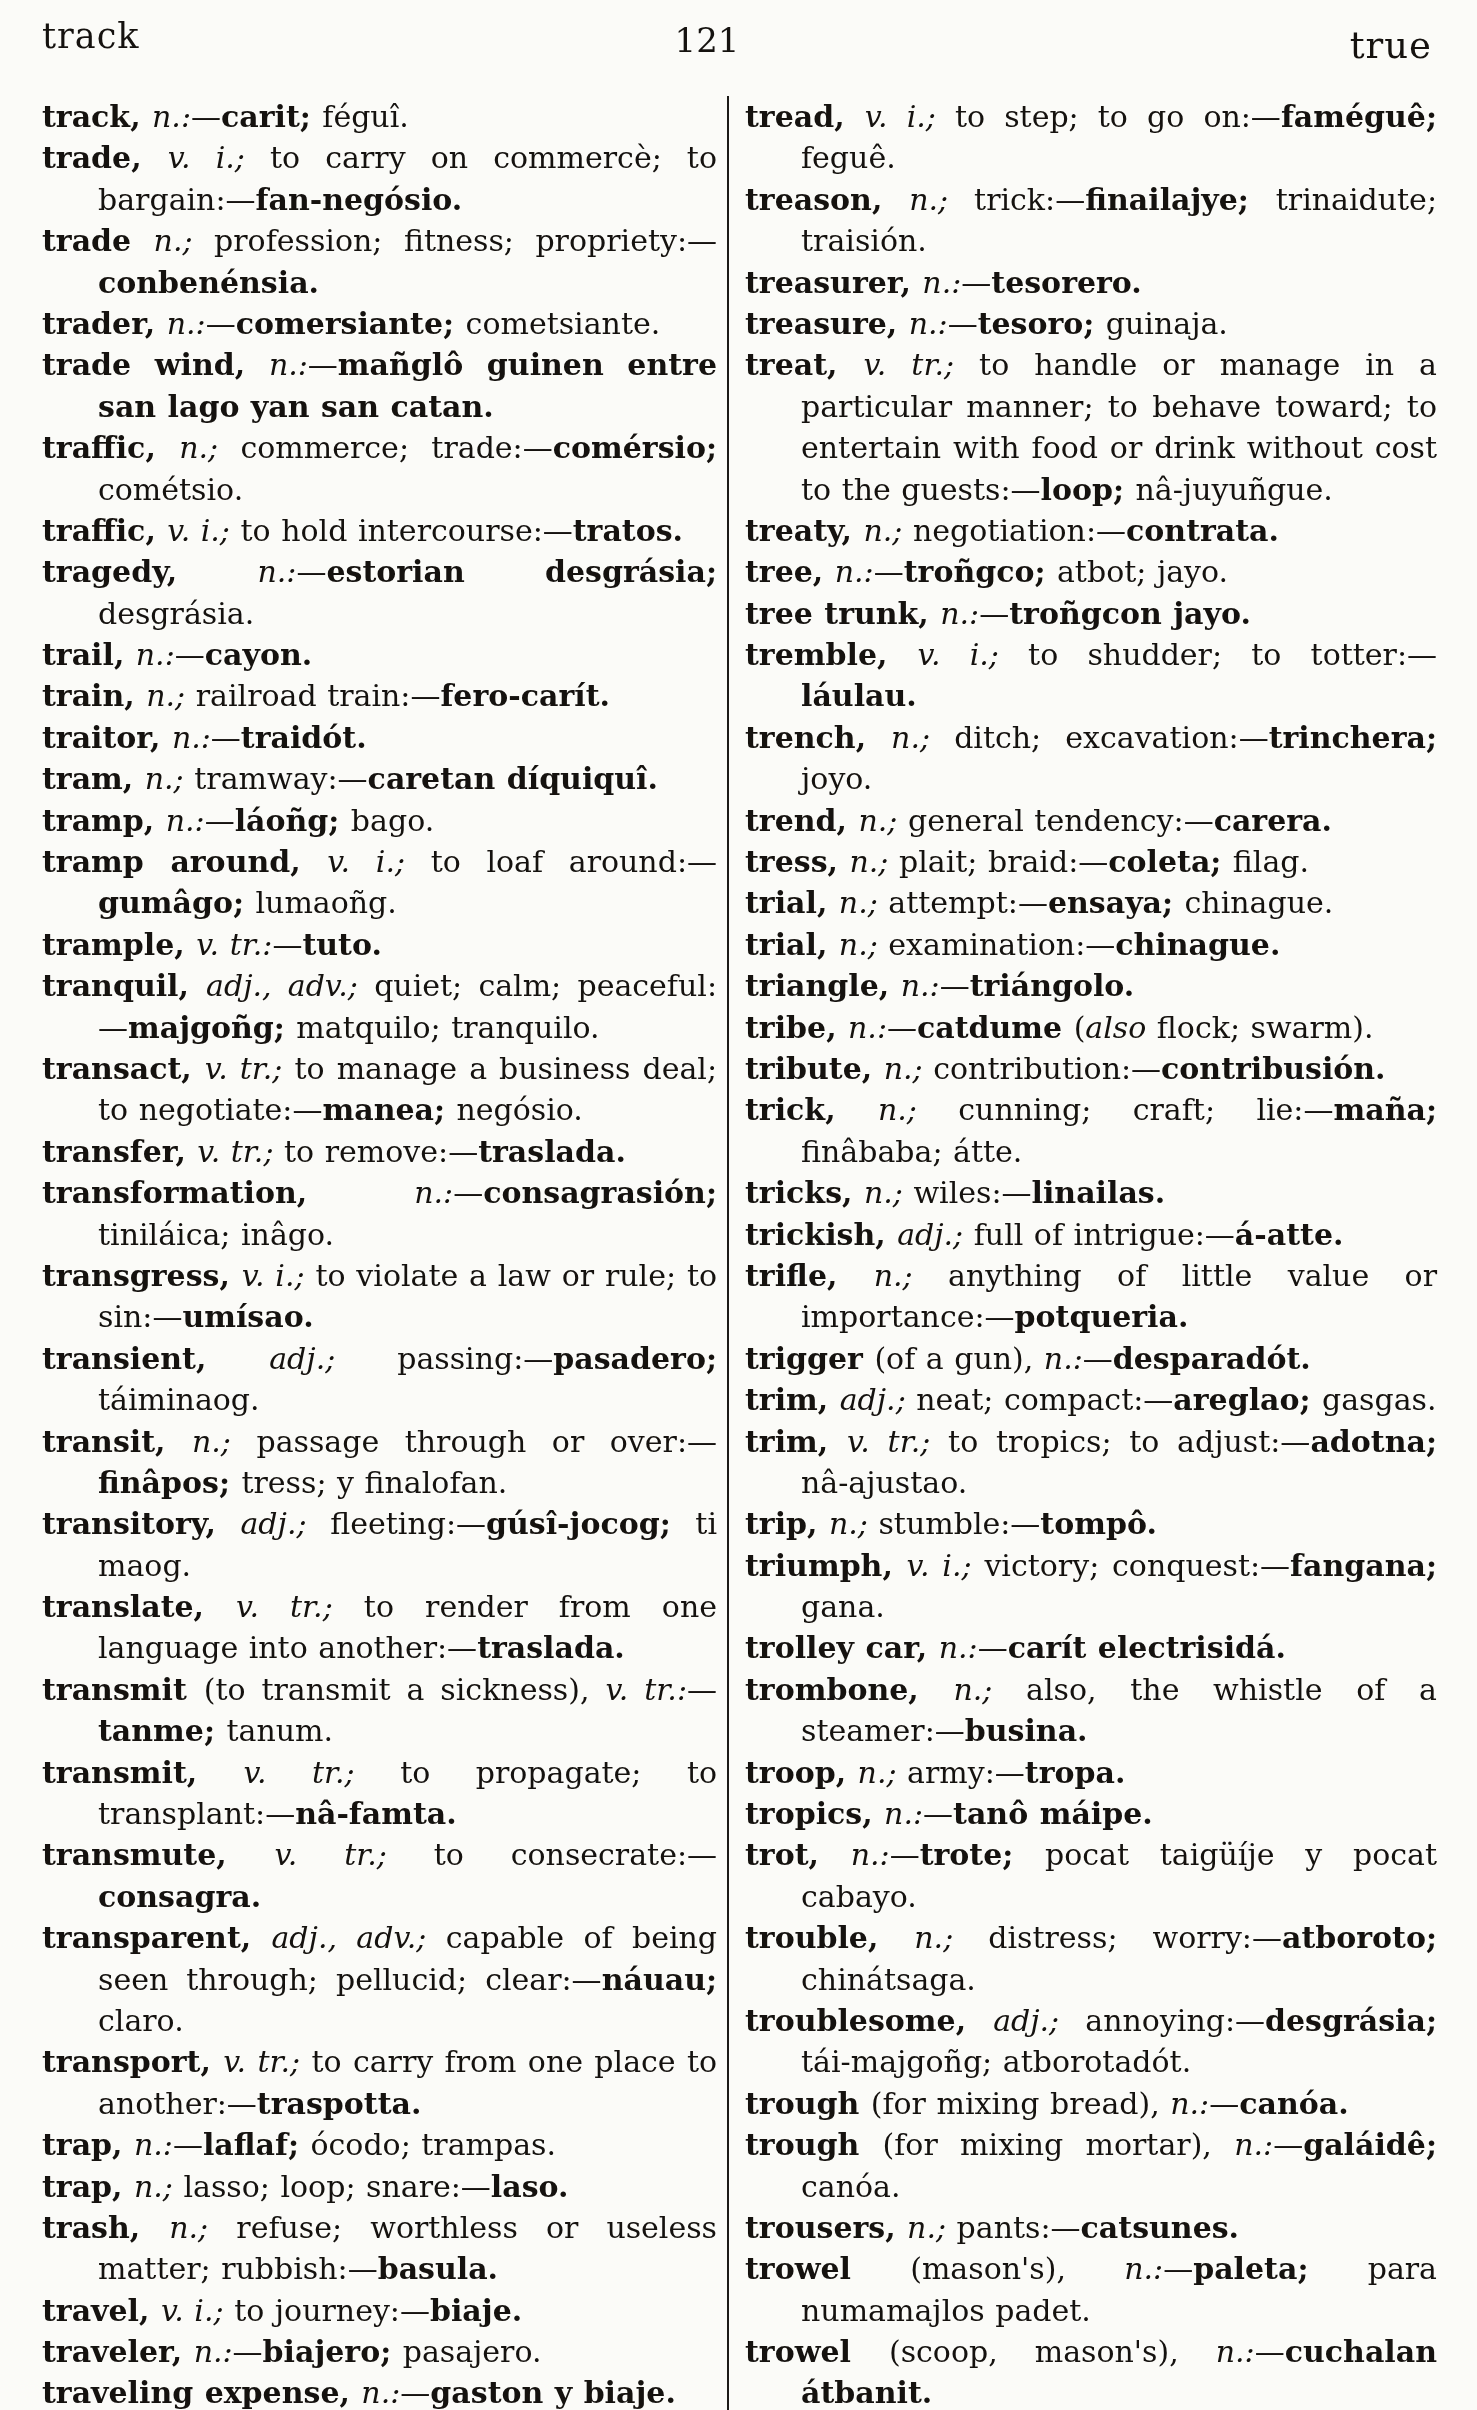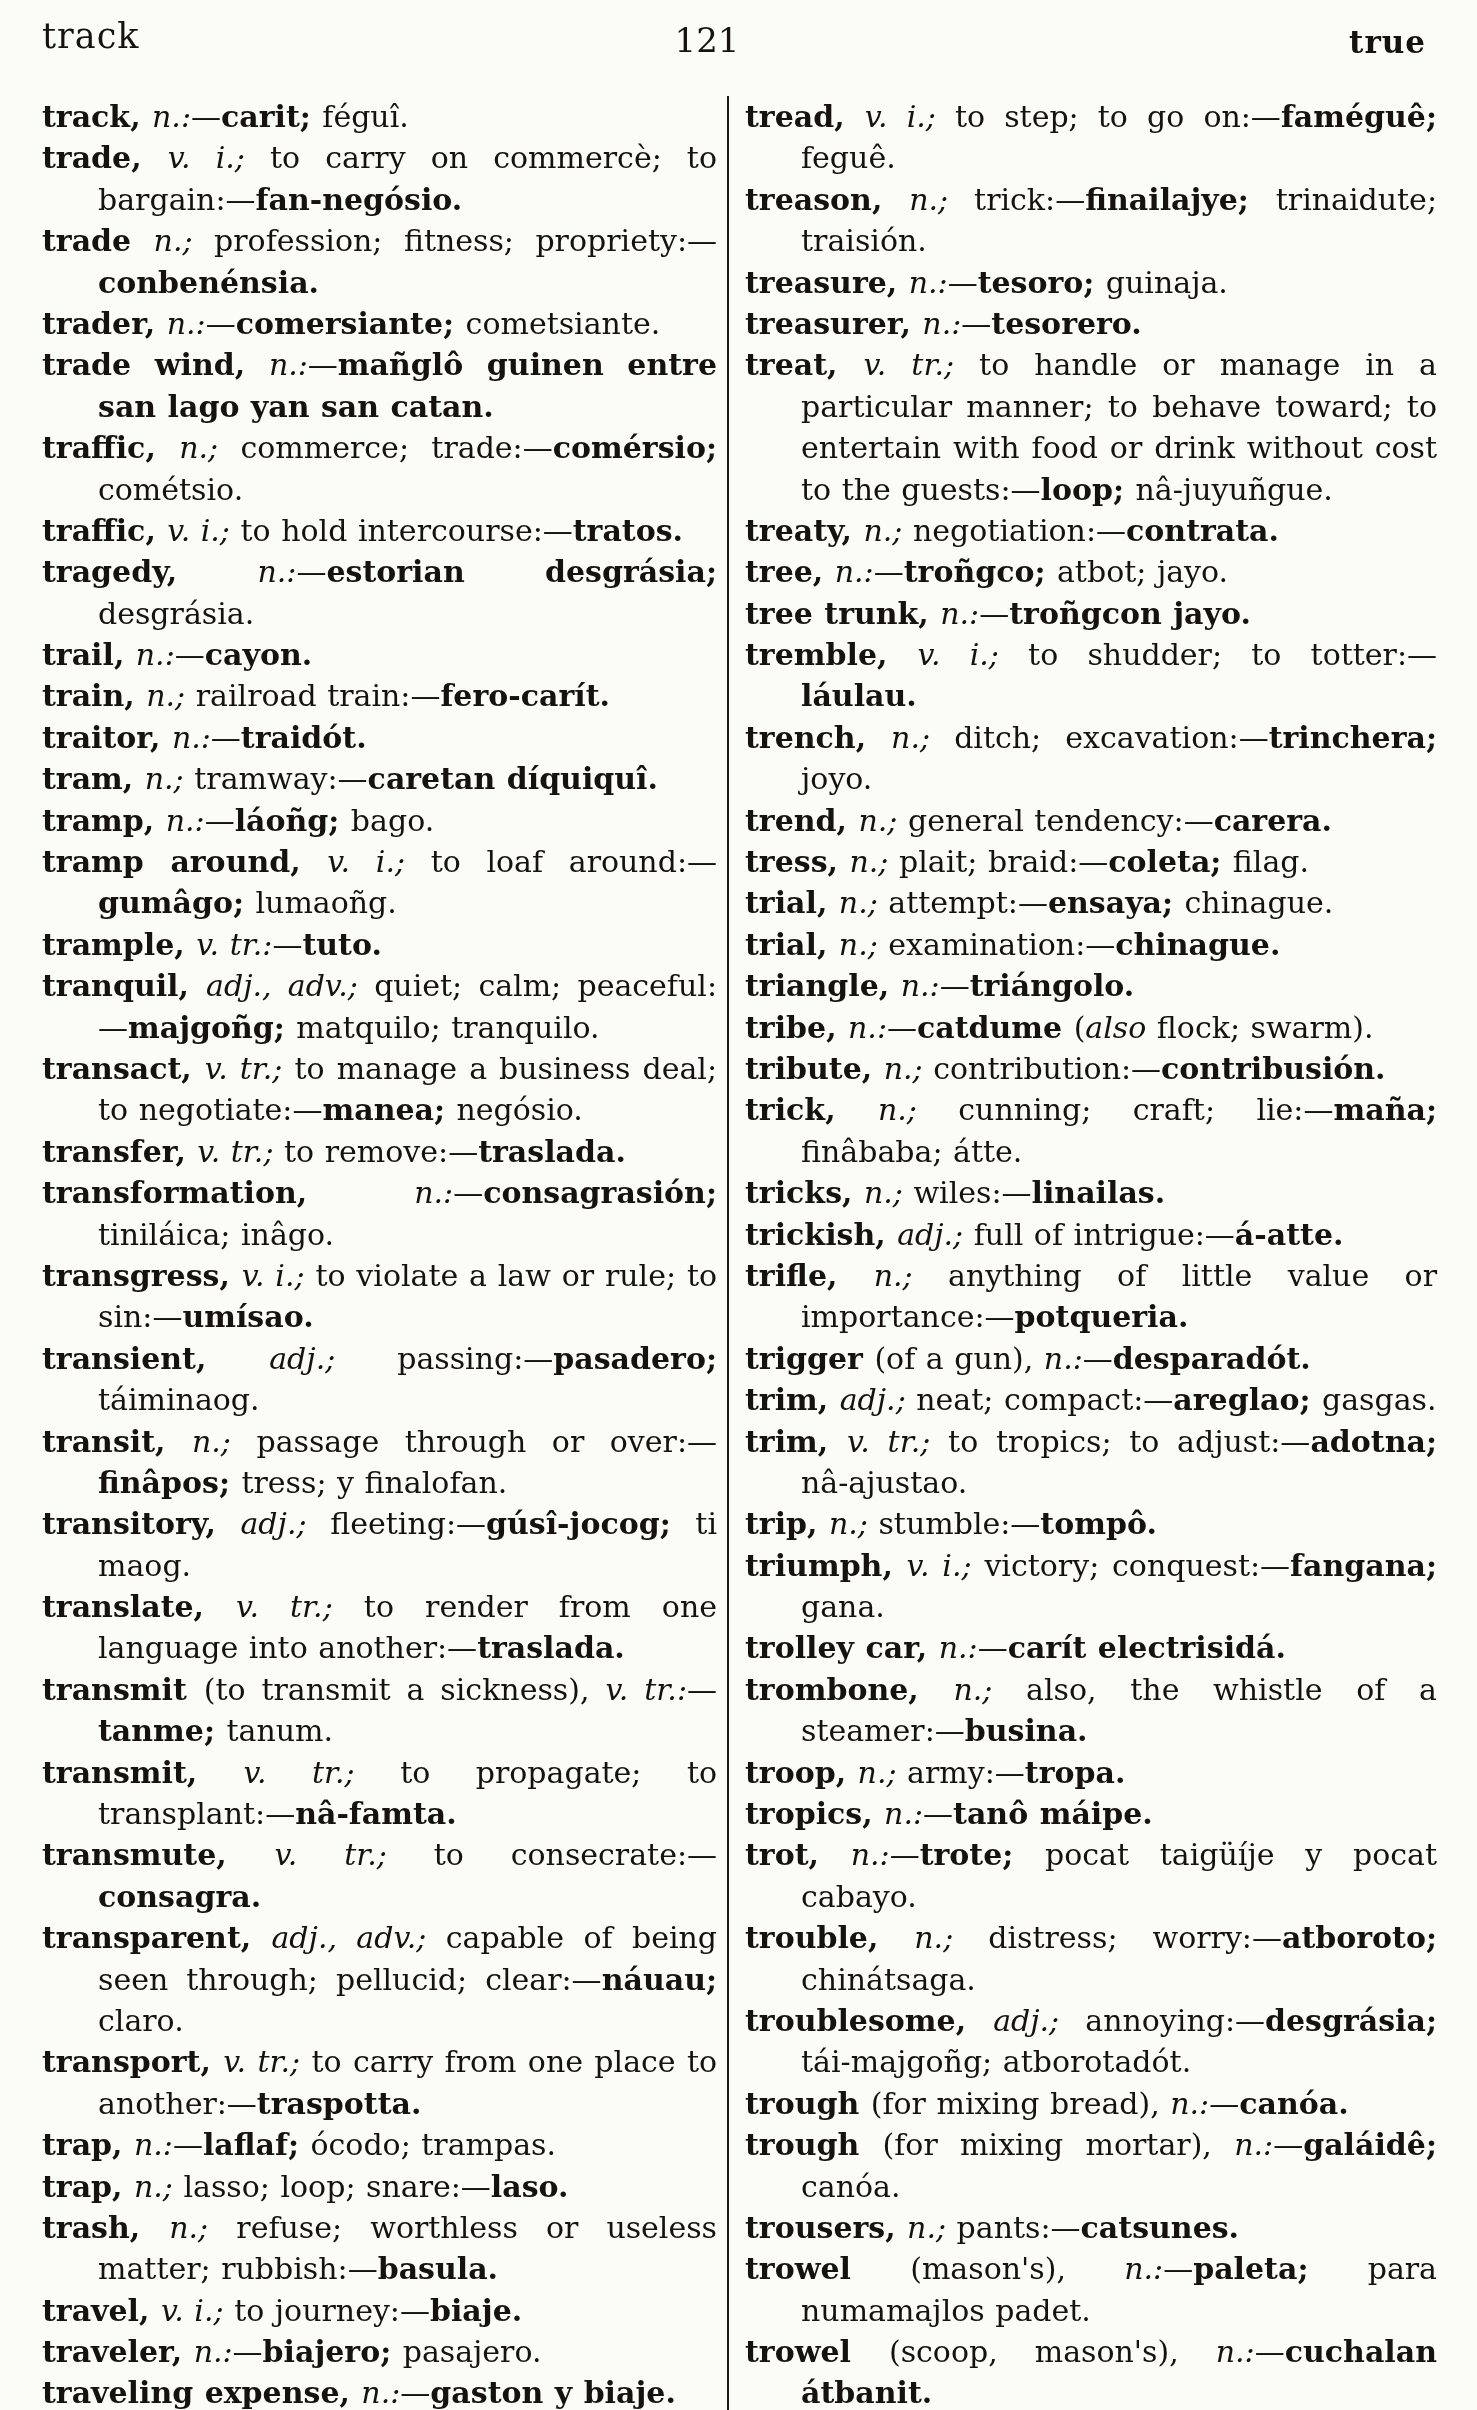--- a/index.html
+++ b/index.html
@@ -7,21 +7,21 @@
     width:1477px;height:2410px;
     background:#fbfbf8;
     color:#15120f;
     font-family:"DejaVu Serif","Liberation Serif",serif;
     overflow:hidden;
   }
   .page{position:relative;padding:16px 40px 0 42px;width:1395px;}
   .running-head{position:relative;height:74px;}
   .head-left{position:absolute;left:0;top:0;font-size:35px;font-weight:normal;letter-spacing:1px;}
   .head-center{position:absolute;left:665px;top:4px;transform:translateX(-50%);font-size:34px;}
-  .head-right{position:absolute;right:11px;top:8px;font-size:31px;font-weight:bold;letter-spacing:1px;}
+  .head-right{position:absolute;right:5px;top:8px;font-size:37px;font-weight:normal;letter-spacing:1px;}
   .columns{display:flex;align-items:stretch;margin-top:6px;}
   .col{width:676px;}
   .col.right{width:693px;}
   .divider{width:2px;background:#1c1a18;margin-left:10px;margin-right:16px;}
   .entry{
     margin:0;
     font-size:30px;
     line-height:1.38;
     text-align:justify;
     padding-left:56px;
@@ -75,22 +75,22 @@
         <p class="entry"><span class="bd">trap, </span><span class="it">n.; </span><span>lasso; loop; snare:—</span><span class="bd">laso.</span></p>
         <p class="entry"><span class="bd">trash, </span><span class="it">n.; </span><span>refuse; worthless or useless matter; rubbish:—</span><span class="bd">basula.</span></p>
         <p class="entry"><span class="bd">travel, </span><span class="it">v. i.; </span><span>to journey:—</span><span class="bd">biaje.</span></p>
         <p class="entry"><span class="bd">traveler, </span><span class="it">n.:</span><span>—</span><span class="bd">biajero; </span><span>pasajero.</span></p>
         <p class="entry"><span class="bd">traveling expense, </span><span class="it">n.:</span><span>—</span><span class="bd">gaston y biaje.</span></p>
       </div>
     <div class="divider"></div>
     <div class="col right">
         <p class="entry"><span class="bd">tread, </span><span class="it">v. i.; </span><span>to step; to go on:—</span><span class="bd">faméguê; </span><span>feguê.</span></p>
         <p class="entry"><span class="bd">treason, </span><span class="it">n.; </span><span>trick:—</span><span class="bd">finailajye; </span><span>trinaidute; traisión.</span></p>
+        <p class="entry"><span class="bd">treasurer, </span><span class="it">n.:</span><span>—</span><span class="bd">tesorero.</span></p>
         <p class="entry"><span class="bd">treasure, </span><span class="it">n.:</span><span>—</span><span class="bd">tesoro; </span><span>guinaja.</span></p>
-        <p class="entry"><span class="bd">treasurer, </span><span class="it">n.:</span><span>—</span><span class="bd">tesorero.</span></p>
         <p class="entry"><span class="bd">treat, </span><span class="it">v. tr.; </span><span>to handle or manage in a particular manner; to behave toward; to entertain with food or drink without cost to the guests:—</span><span class="bd">loop; </span><span>nâ-juyuñgue.</span></p>
         <p class="entry"><span class="bd">treaty, </span><span class="it">n.; </span><span>negotiation:—</span><span class="bd">contrata.</span></p>
         <p class="entry"><span class="bd">tree, </span><span class="it">n.:</span><span>—</span><span class="bd">troñgco; </span><span>atbot; jayo.</span></p>
         <p class="entry"><span class="bd">tree trunk, </span><span class="it">n.:</span><span>—</span><span class="bd">troñgcon jayo.</span></p>
         <p class="entry"><span class="bd">tremble, </span><span class="it">v. i.; </span><span>to shudder; to totter:—</span><span class="bd">láulau.</span></p>
         <p class="entry"><span class="bd">trench, </span><span class="it">n.; </span><span>ditch; excavation:—</span><span class="bd">trinchera; </span><span>joyo.</span></p>
         <p class="entry"><span class="bd">trend, </span><span class="it">n.; </span><span>general tendency:—</span><span class="bd">carera.</span></p>
         <p class="entry"><span class="bd">tress, </span><span class="it">n.; </span><span>plait; braid:—</span><span class="bd">coleta; </span><span>filag.</span></p>
         <p class="entry"><span class="bd">trial, </span><span class="it">n.; </span><span>attempt:—</span><span class="bd">ensaya; </span><span>chinague.</span></p>
         <p class="entry"><span class="bd">trial, </span><span class="it">n.; </span><span>examination:—</span><span class="bd">chinague.</span></p>

